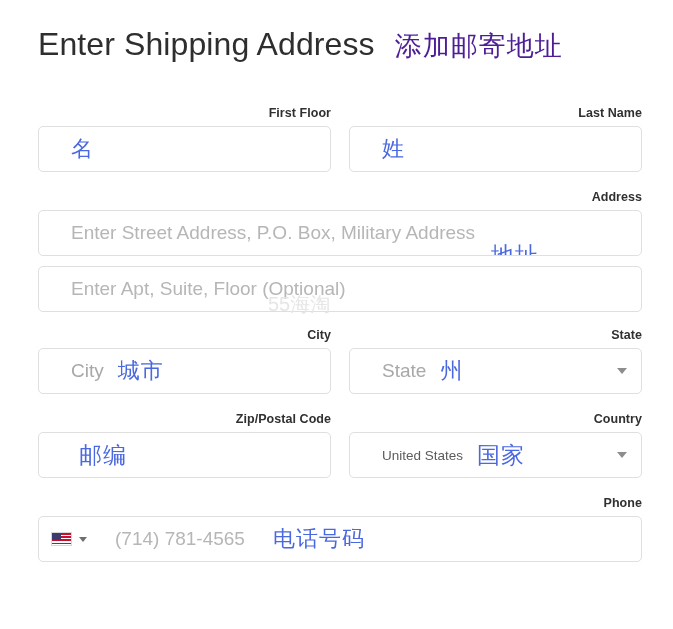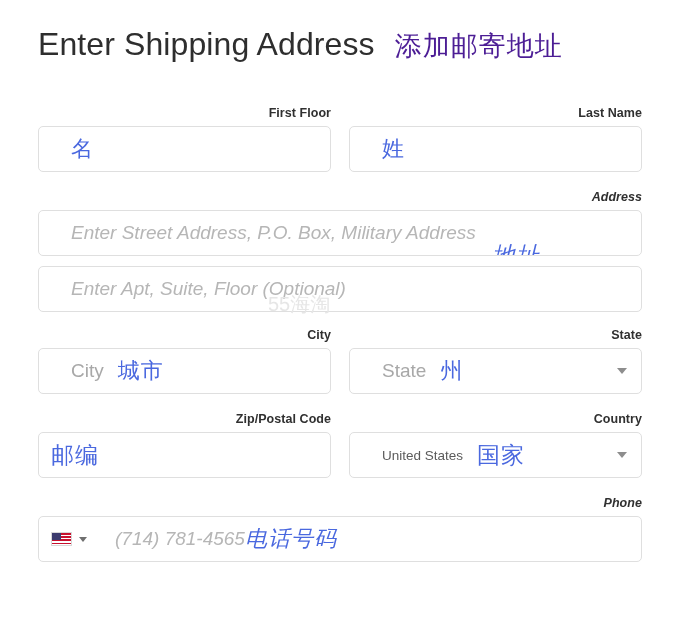--- a/index.html
+++ b/index.html
@@ -60,21 +60,20 @@
     display: flex;
     gap: 18px;
   }
   .col {
     width: 293px;
     flex: 0 0 293px;
   }
   .col-full {
     width: 604px;
     flex: 0 0 604px;
-    font-style: italic;
   }
 
   .field-label {
     font-size: 12.5px;
     font-weight: 700;
     color: #303030;
     letter-spacing: 0.05px;
     margin-bottom: 6px;
     line-height: 14px;
   }
@@ -113,21 +112,21 @@
     line-height: 1;
     letter-spacing: 1px;
   }
   .anno.lg {
     font-size: 23px;
   }
 
   .gap-10 { margin-left: 28px; }
   .gap-14 { margin-left: 14px; }
   .gap-16 { margin-left: 16px; margin-top: 44px; }
-  .gap-28 { }
+  .gap-28 { margin-left: 28px; }
 
   .pad-left-20 { padding-left: 20px; }
 
   .spacer-10 { height: 10px; }
   .spacer-16 { height: 16px; }
   .spacer-18 { height: 18px; }
 
   
   .caret {
     position: absolute;

